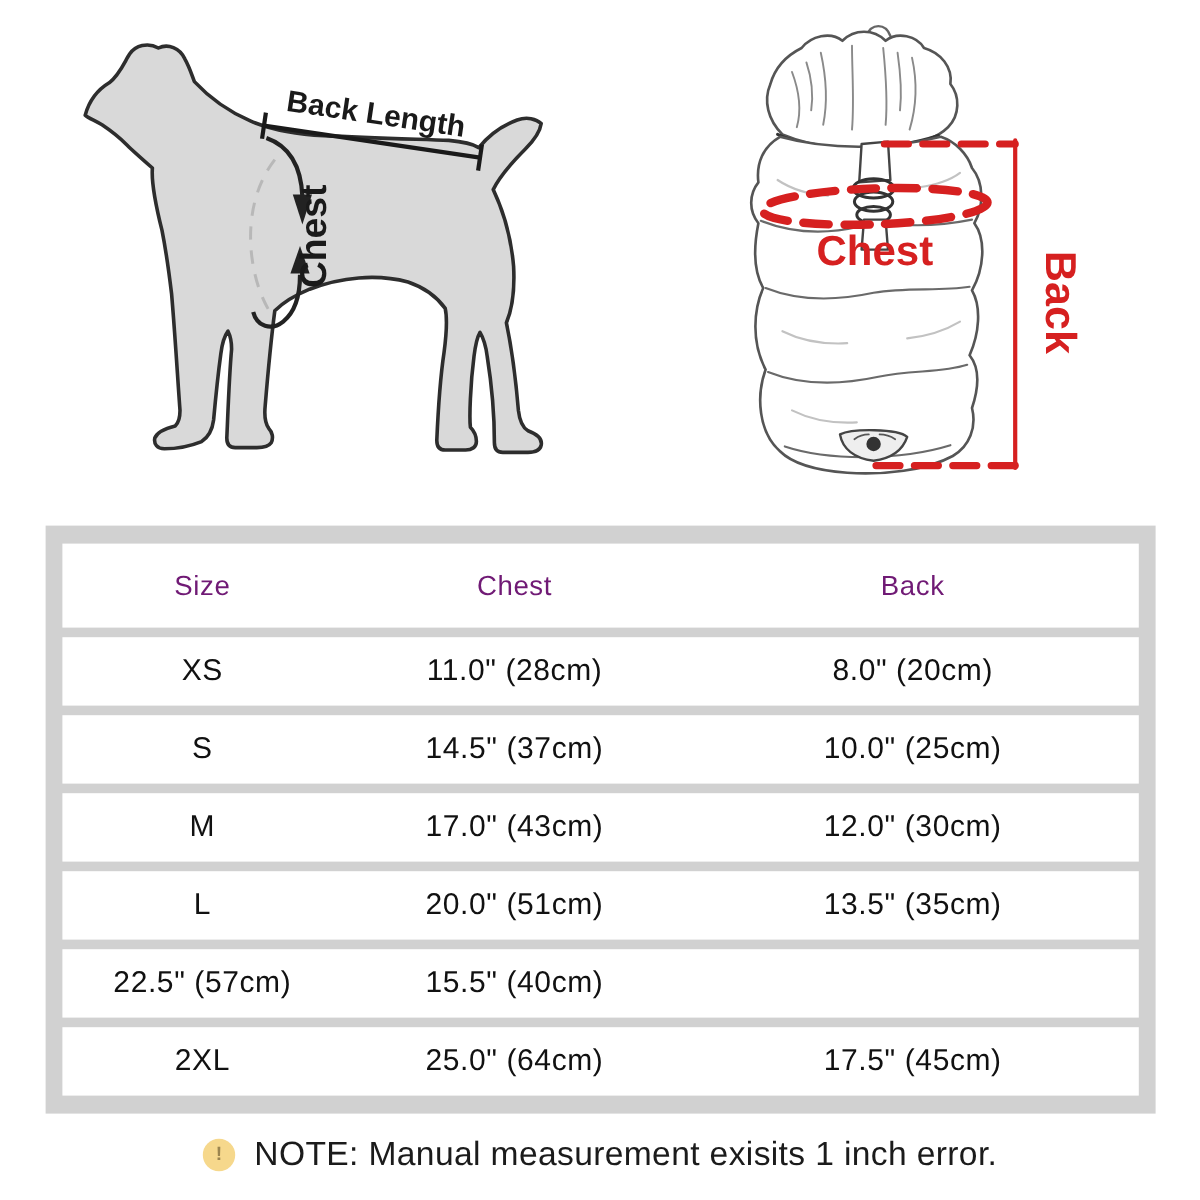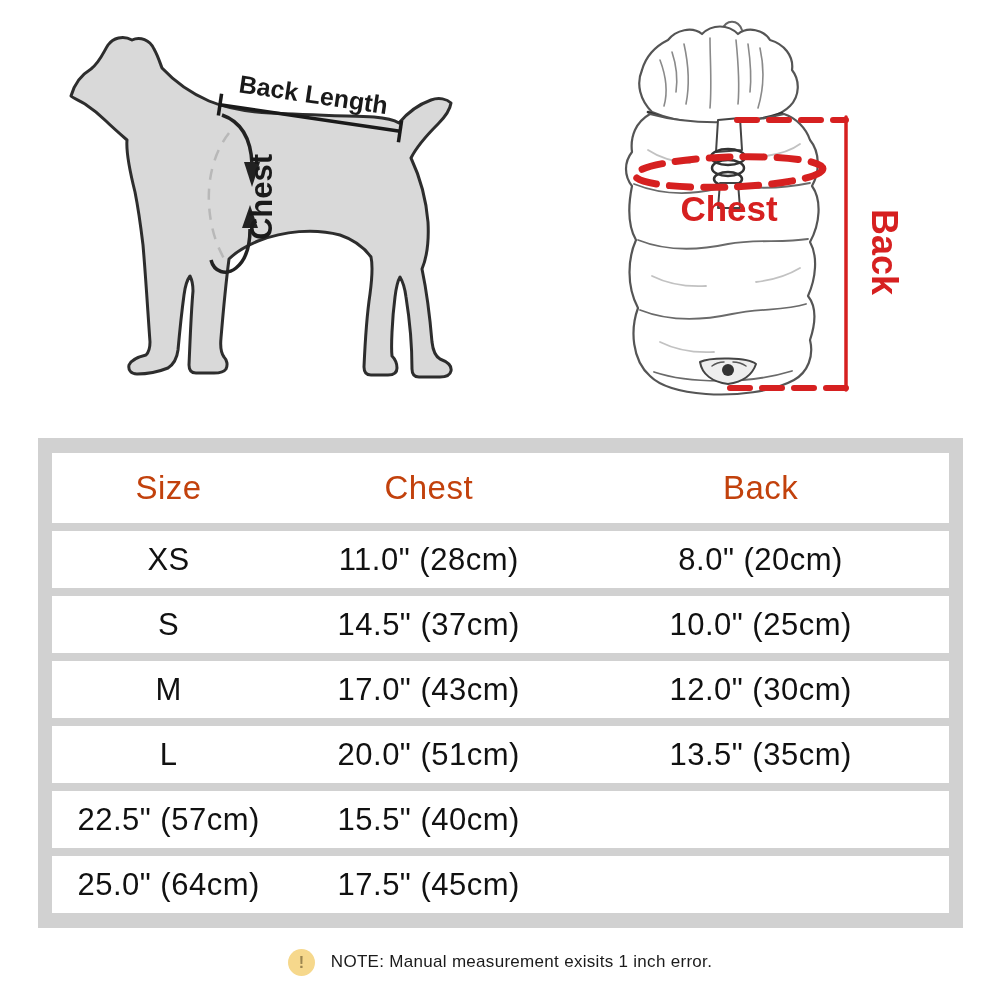--- a/index.html
+++ b/index.html
@@ -14,31 +14,31 @@
   .ann-red   { fill:var(--annotation-red); font-weight:bold; }
   .red-dash  { stroke:var(--annotation-red); fill:none; }
 
   
   .size-table { position:absolute; left:38px; top:438px; width:925px;
                 background:var(--table-gray); padding:15px 14px;
                 display:flex; flex-direction:column; gap:8px; }
   .t-row { background:#ffffff; display:grid; grid-template-columns:26% 32% 42%;
            align-items:center; height:57px; }
   .t-row.t-head { height:70px; }
-  .t-cell { text-align:center; font-size:31px; color:#111; letter-spacing:0.5px; }
-  .t-head .t-cell { font-size:33px; font-weight:500; color:#c2410c; }
+  .t-cell { text-align:center; font-size:25px; color:#111; letter-spacing:0.5px; }
+  .t-head .t-cell { font-size:23px; font-weight:500; color:#701a75; }
 
   
   .note { position:absolute; left:0; top:940px; width:1000px; height:44px;
           display:flex; align-items:center; justify-content:center; gap:16px; }
   .note-icon { width:27px; height:27px; border-radius:50%;
                background:var(--note-yellow); color:#9b854f;
                font-size:16px; font-weight:bold; line-height:27px;
                text-align:center; flex:0 0 auto; }
-  .note-text { font-size:17px; color:#1b1b1b; letter-spacing:0.3px; }
+  .note-text { font-size:28px; color:#1b1b1b; letter-spacing:0.3px; }
 </style>
 </head>
 <body>
 
 <div class="page">
 
   <svg class="diagram-svg" width="1000" height="440" viewBox="0 0 1000 440">
 
     <g>
       <path fill="#d9d9d9" stroke="#2d2d2d" stroke-width="3" stroke-linejoin="round" d="M 71 96
@@ -176,20 +176,21 @@
           <div class="t-cell">17.0" (43cm)</div>
           <div class="t-cell">12.0" (30cm)</div>
         </div><div class="t-row">
           <div class="t-cell">L</div>
           <div class="t-cell">20.0" (51cm)</div>
           <div class="t-cell">13.5" (35cm)</div>
         </div><div class="t-row">
           <div class="t-cell">22.5" (57cm)</div>
           <div class="t-cell">15.5" (40cm)</div>
         </div><div class="t-row">
+          <div class="t-cell">2XL</div>
           <div class="t-cell">25.0" (64cm)</div>
           <div class="t-cell">17.5" (45cm)</div>
         </div></div>
   </div>
 
   <div class="note">
     <span class="note-icon">!</span>
     <span class="note-text">NOTE: Manual measurement exisits 1 inch error.</span>
   </div>
 

